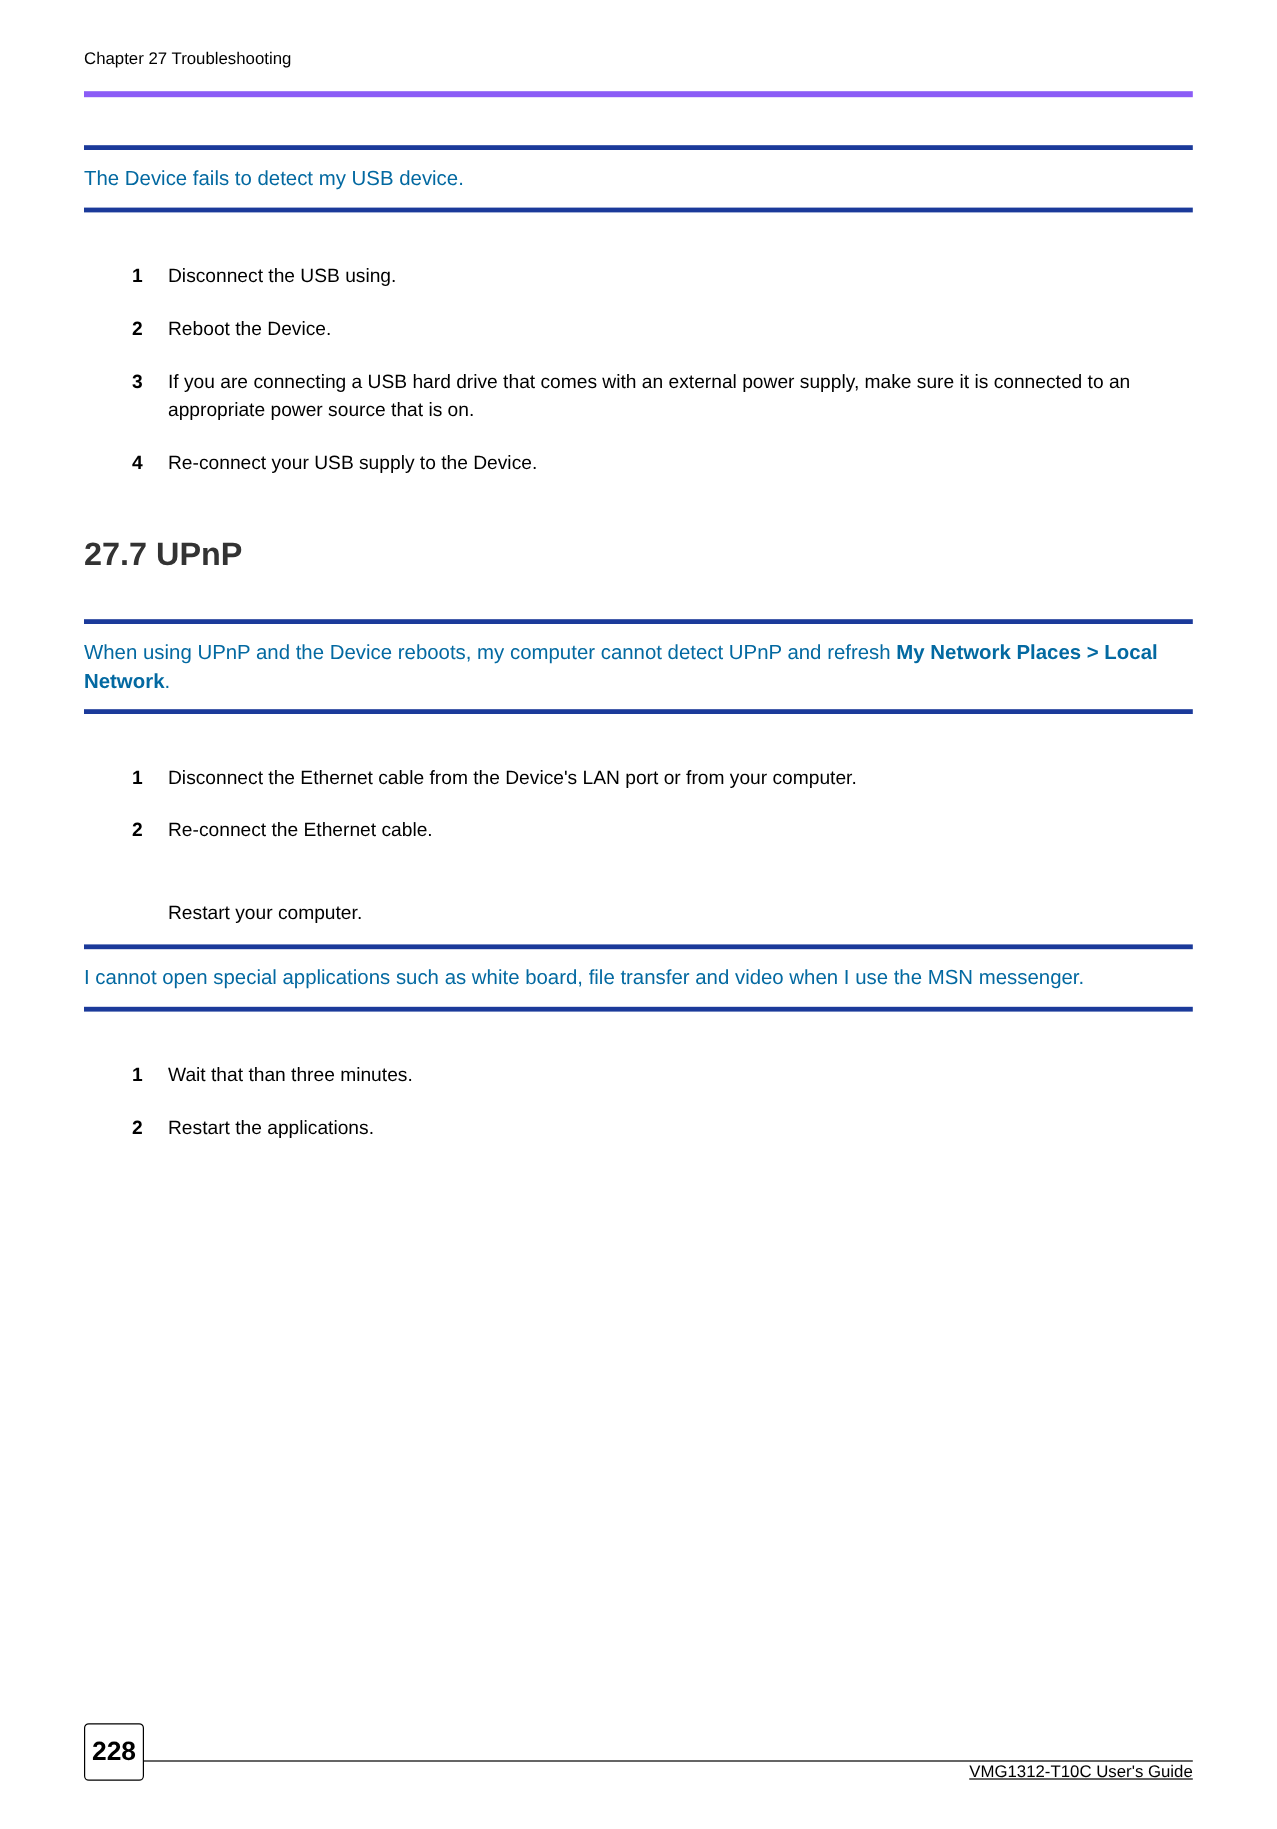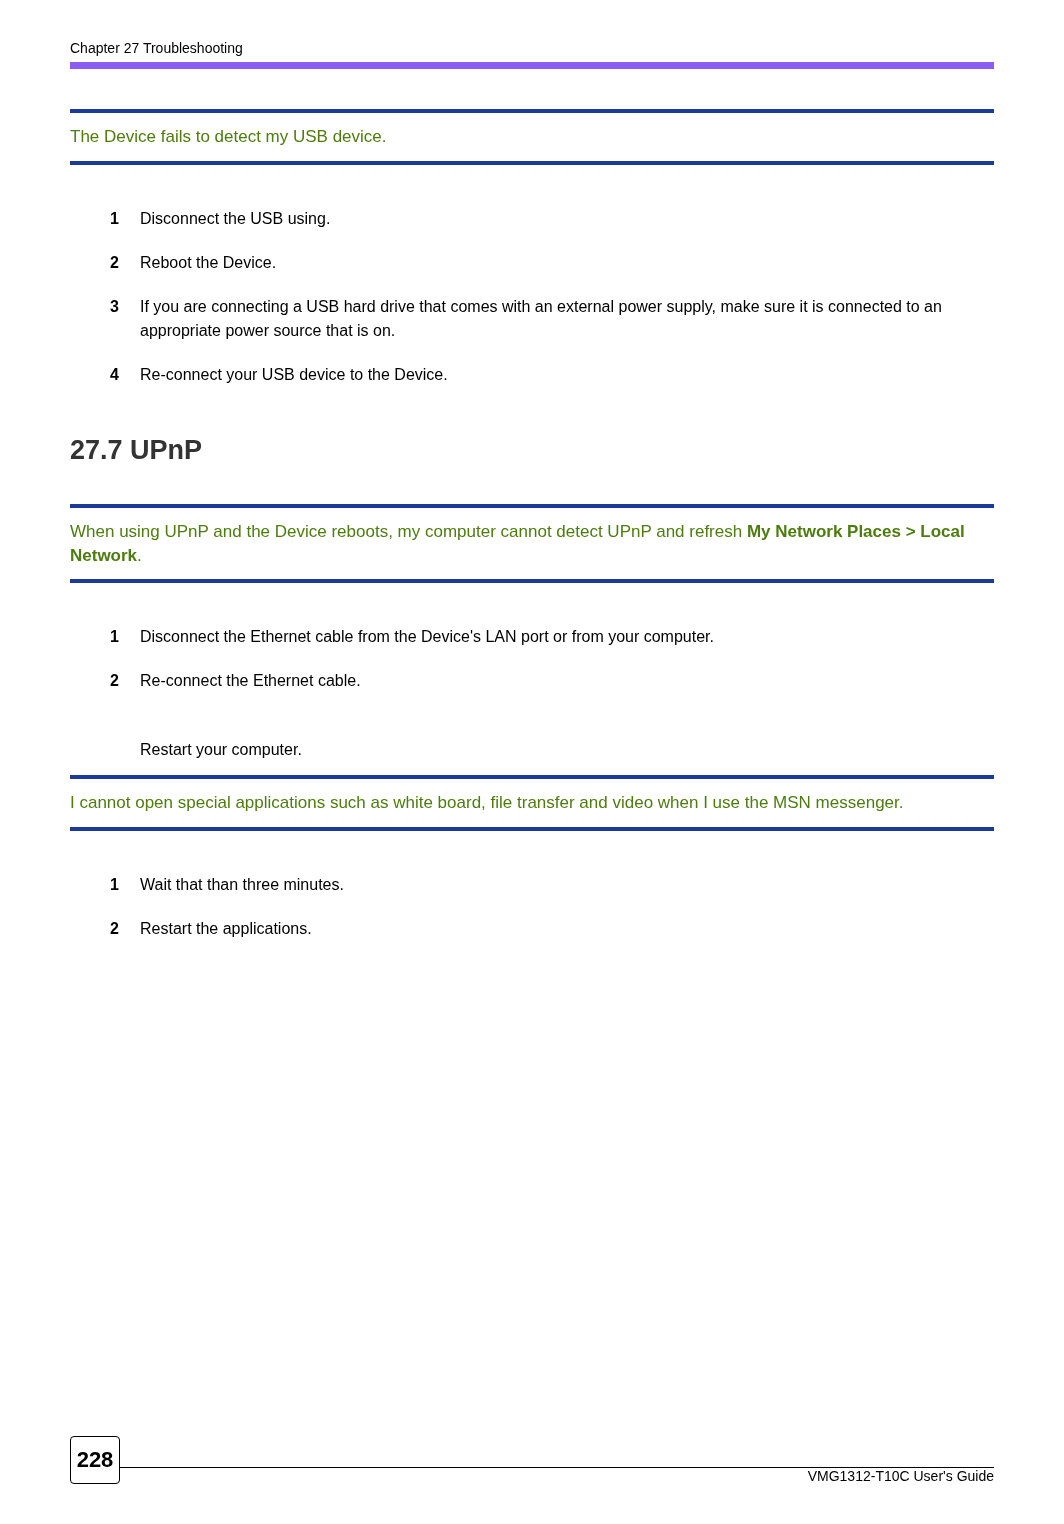--- a/index.html
+++ b/index.html
@@ -13,40 +13,40 @@
       background: #ffffff;
       font-family: Verdana, Arial, sans-serif;
       position: relative;
     }
     .page {
       padding: 40px 70px 0 70px;
     }
     .chapter-header {
       font-size: 14px;
       color: #000;
-      padding-bottom: 6px;
-      border-bottom: 7px solid #8b5cf6;
+      padding-bottom: 20px;
+      border-bottom: 5px solid #8b5cf6;
       margin-bottom: 40px;
     }
     .section-heading {
       font-size: 27px;
       font-weight: bold;
       color: #333;
       margin-bottom: 38px;
       margin-top: 10px;
     }
     .issue-block {
       border-top: 4px solid #1b3a9a;
       border-bottom: 4px solid #1b3a9a;
       padding: 12px 0;
       margin-bottom: 42px;
     }
     .issue-text {
       font-size: 17px;
-      color: #4d7c0f;
+      color: #0369a1;
       line-height: 1.4;
     }
     .issue-text .bold-blue {
       font-weight: bold;
     }
     .step-list {
       margin-left: 40px;
       margin-bottom: 48px;
     }
     .step-item {
@@ -89,20 +89,21 @@
     }
     .footer-line {
       flex: 1;
       border-top: 1px solid #000;
       margin-left: 0;
     }
     .footer-right {
       font-size: 14px;
       text-align: center;
       padding-left: 12px;
+      text-decoration: underline;
     }
     .footer-top {
       display: flex;
       align-items: flex-end;
       width: 100%;
     }
     .footer-mid {
       flex: 1;
       display: flex;
       flex-direction: column;
@@ -128,21 +129,21 @@
     <div class="step-item">
       <div class="step-number">2</div>
       <div class="step-text">Reboot the Device.</div>
     </div>
     <div class="step-item">
       <div class="step-number">3</div>
       <div class="step-text">If you are connecting a USB hard drive that comes with an external power supply, make sure it is connected to an appropriate power source that is on.</div>
     </div>
     <div class="step-item">
       <div class="step-number">4</div>
-      <div class="step-text">Re-connect your USB device to the Device.</div>
+      <div class="step-text">Re-connect your USB supply to the Device.</div>
     </div>
   </div>
 
   <div class="section-heading">27.7  UPnP</div>
 
   <div class="issue-block">
     <div class="issue-text">
       <span>When using UPnP and the Device reboots, my computer cannot detect UPnP and refresh </span><span class="bold-blue">My Network Places &gt; Local Network</span><span>.</span>
     </div>
   </div>

